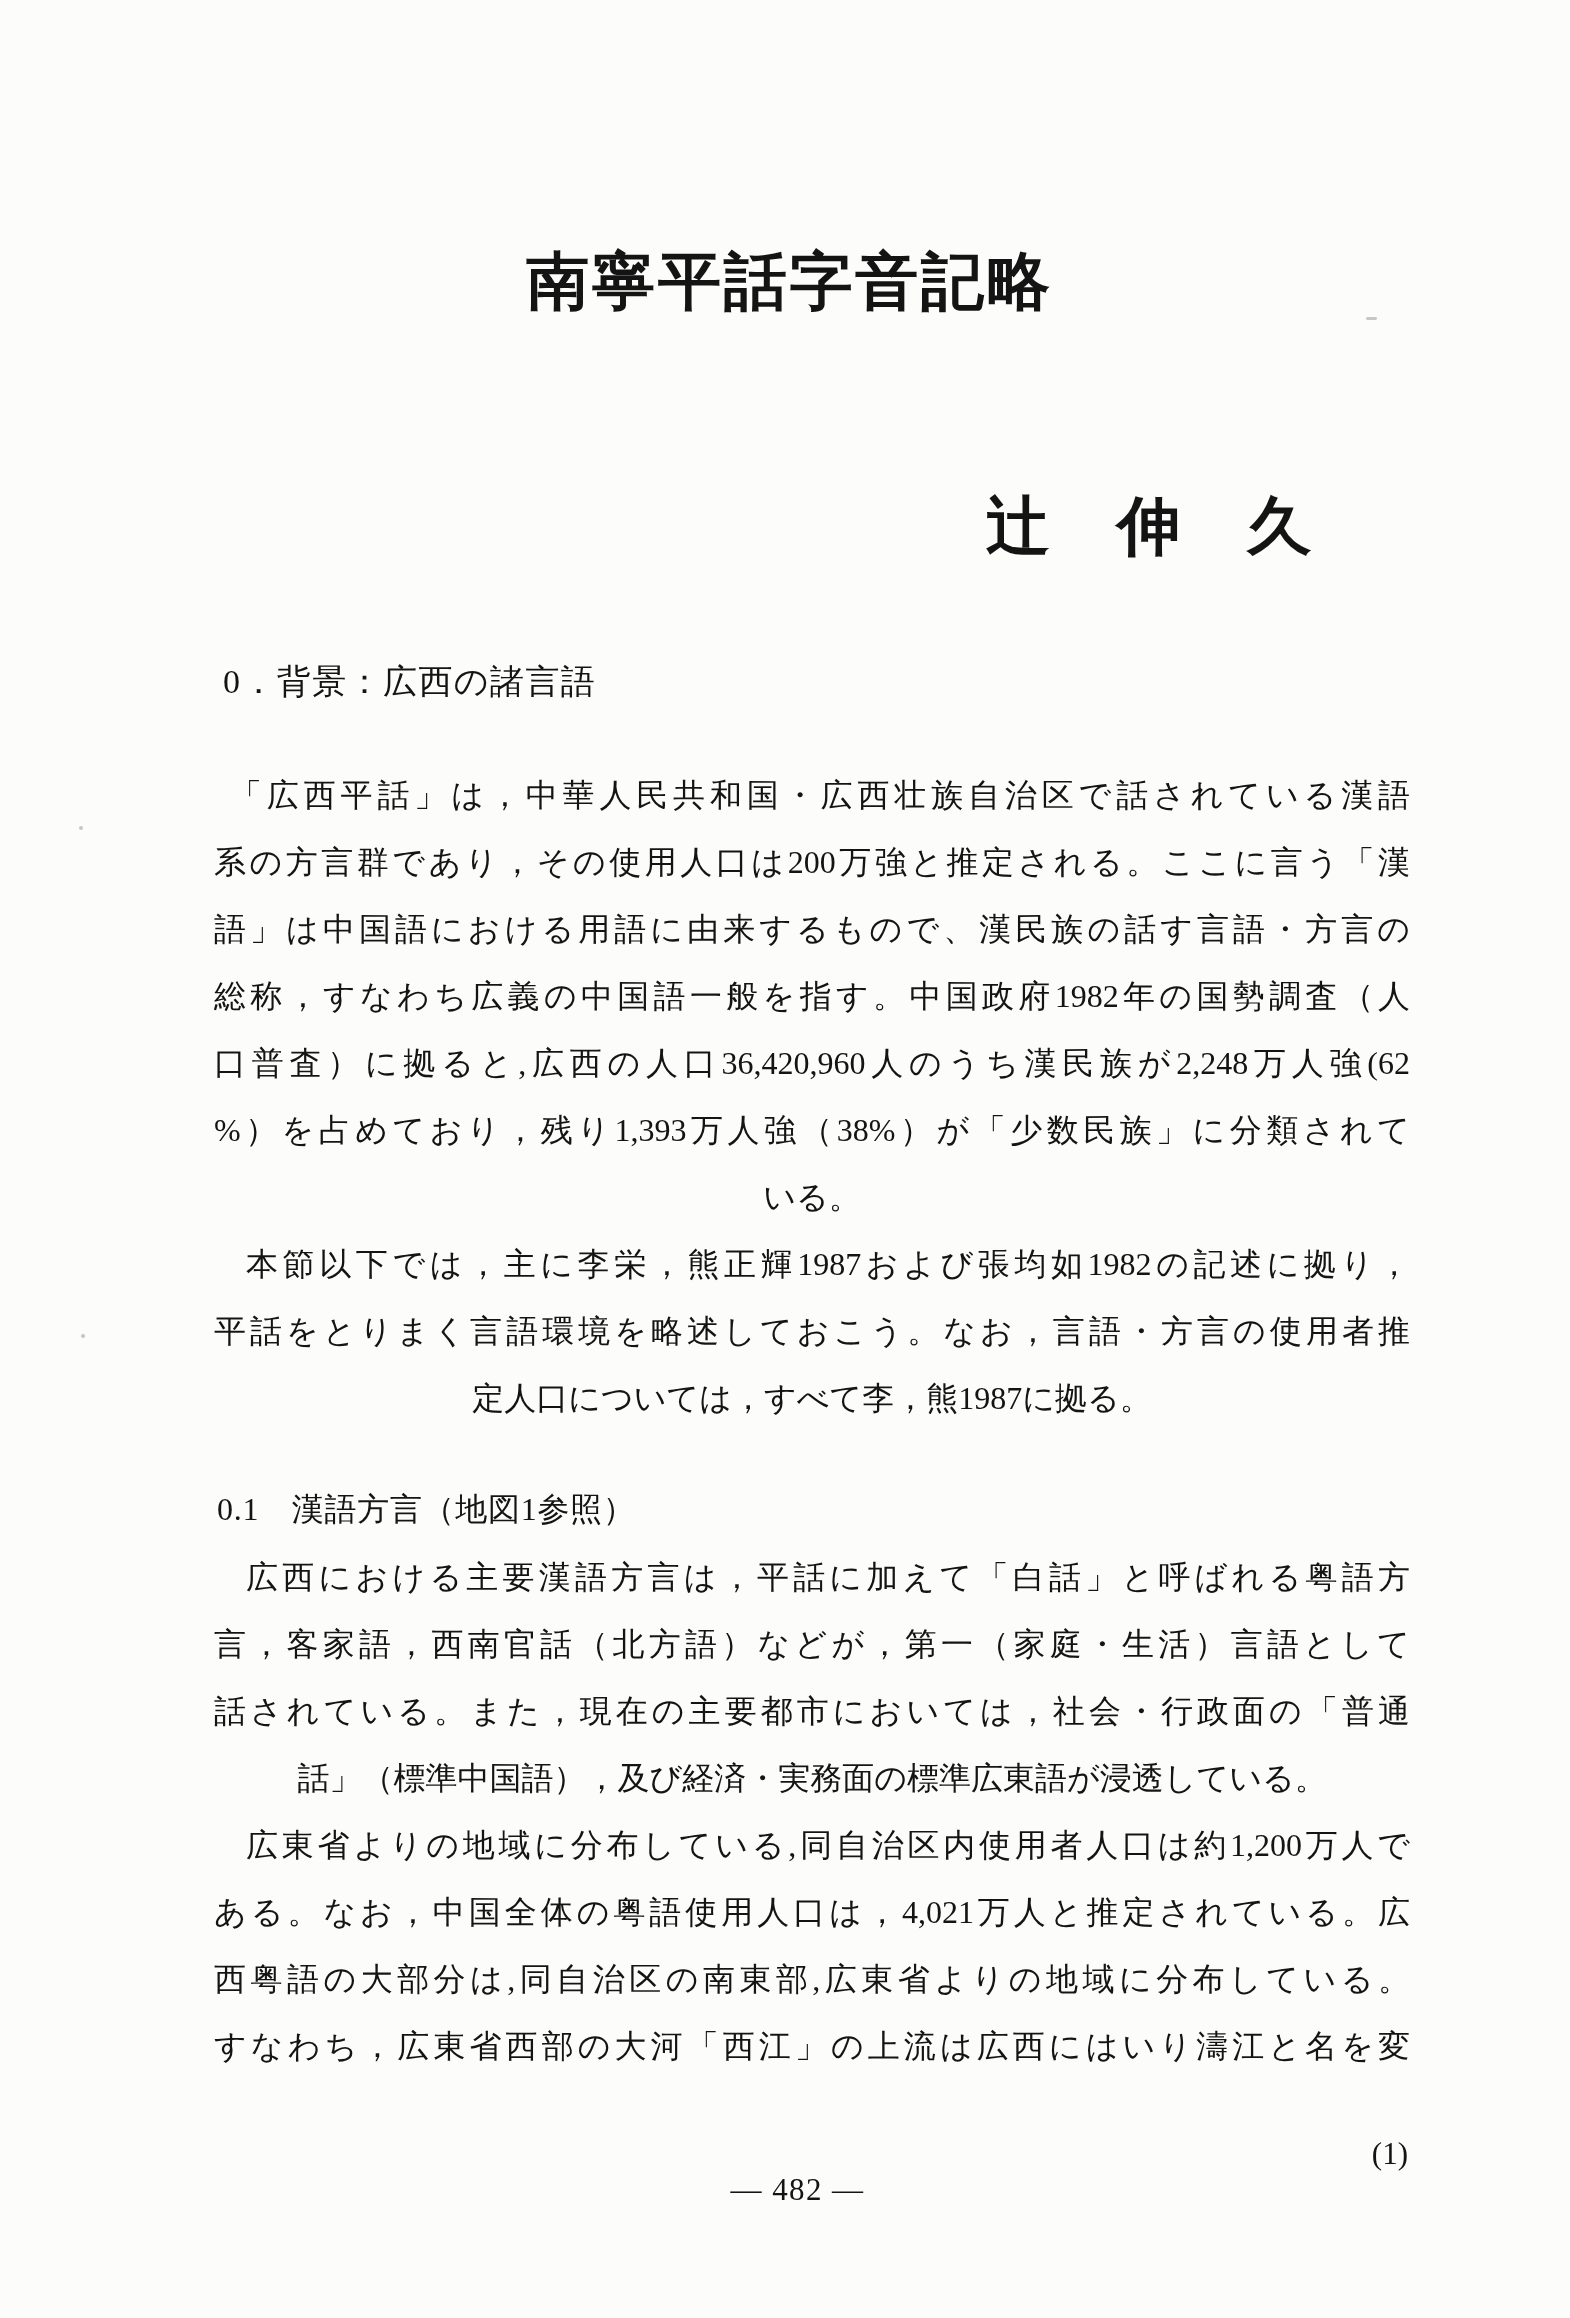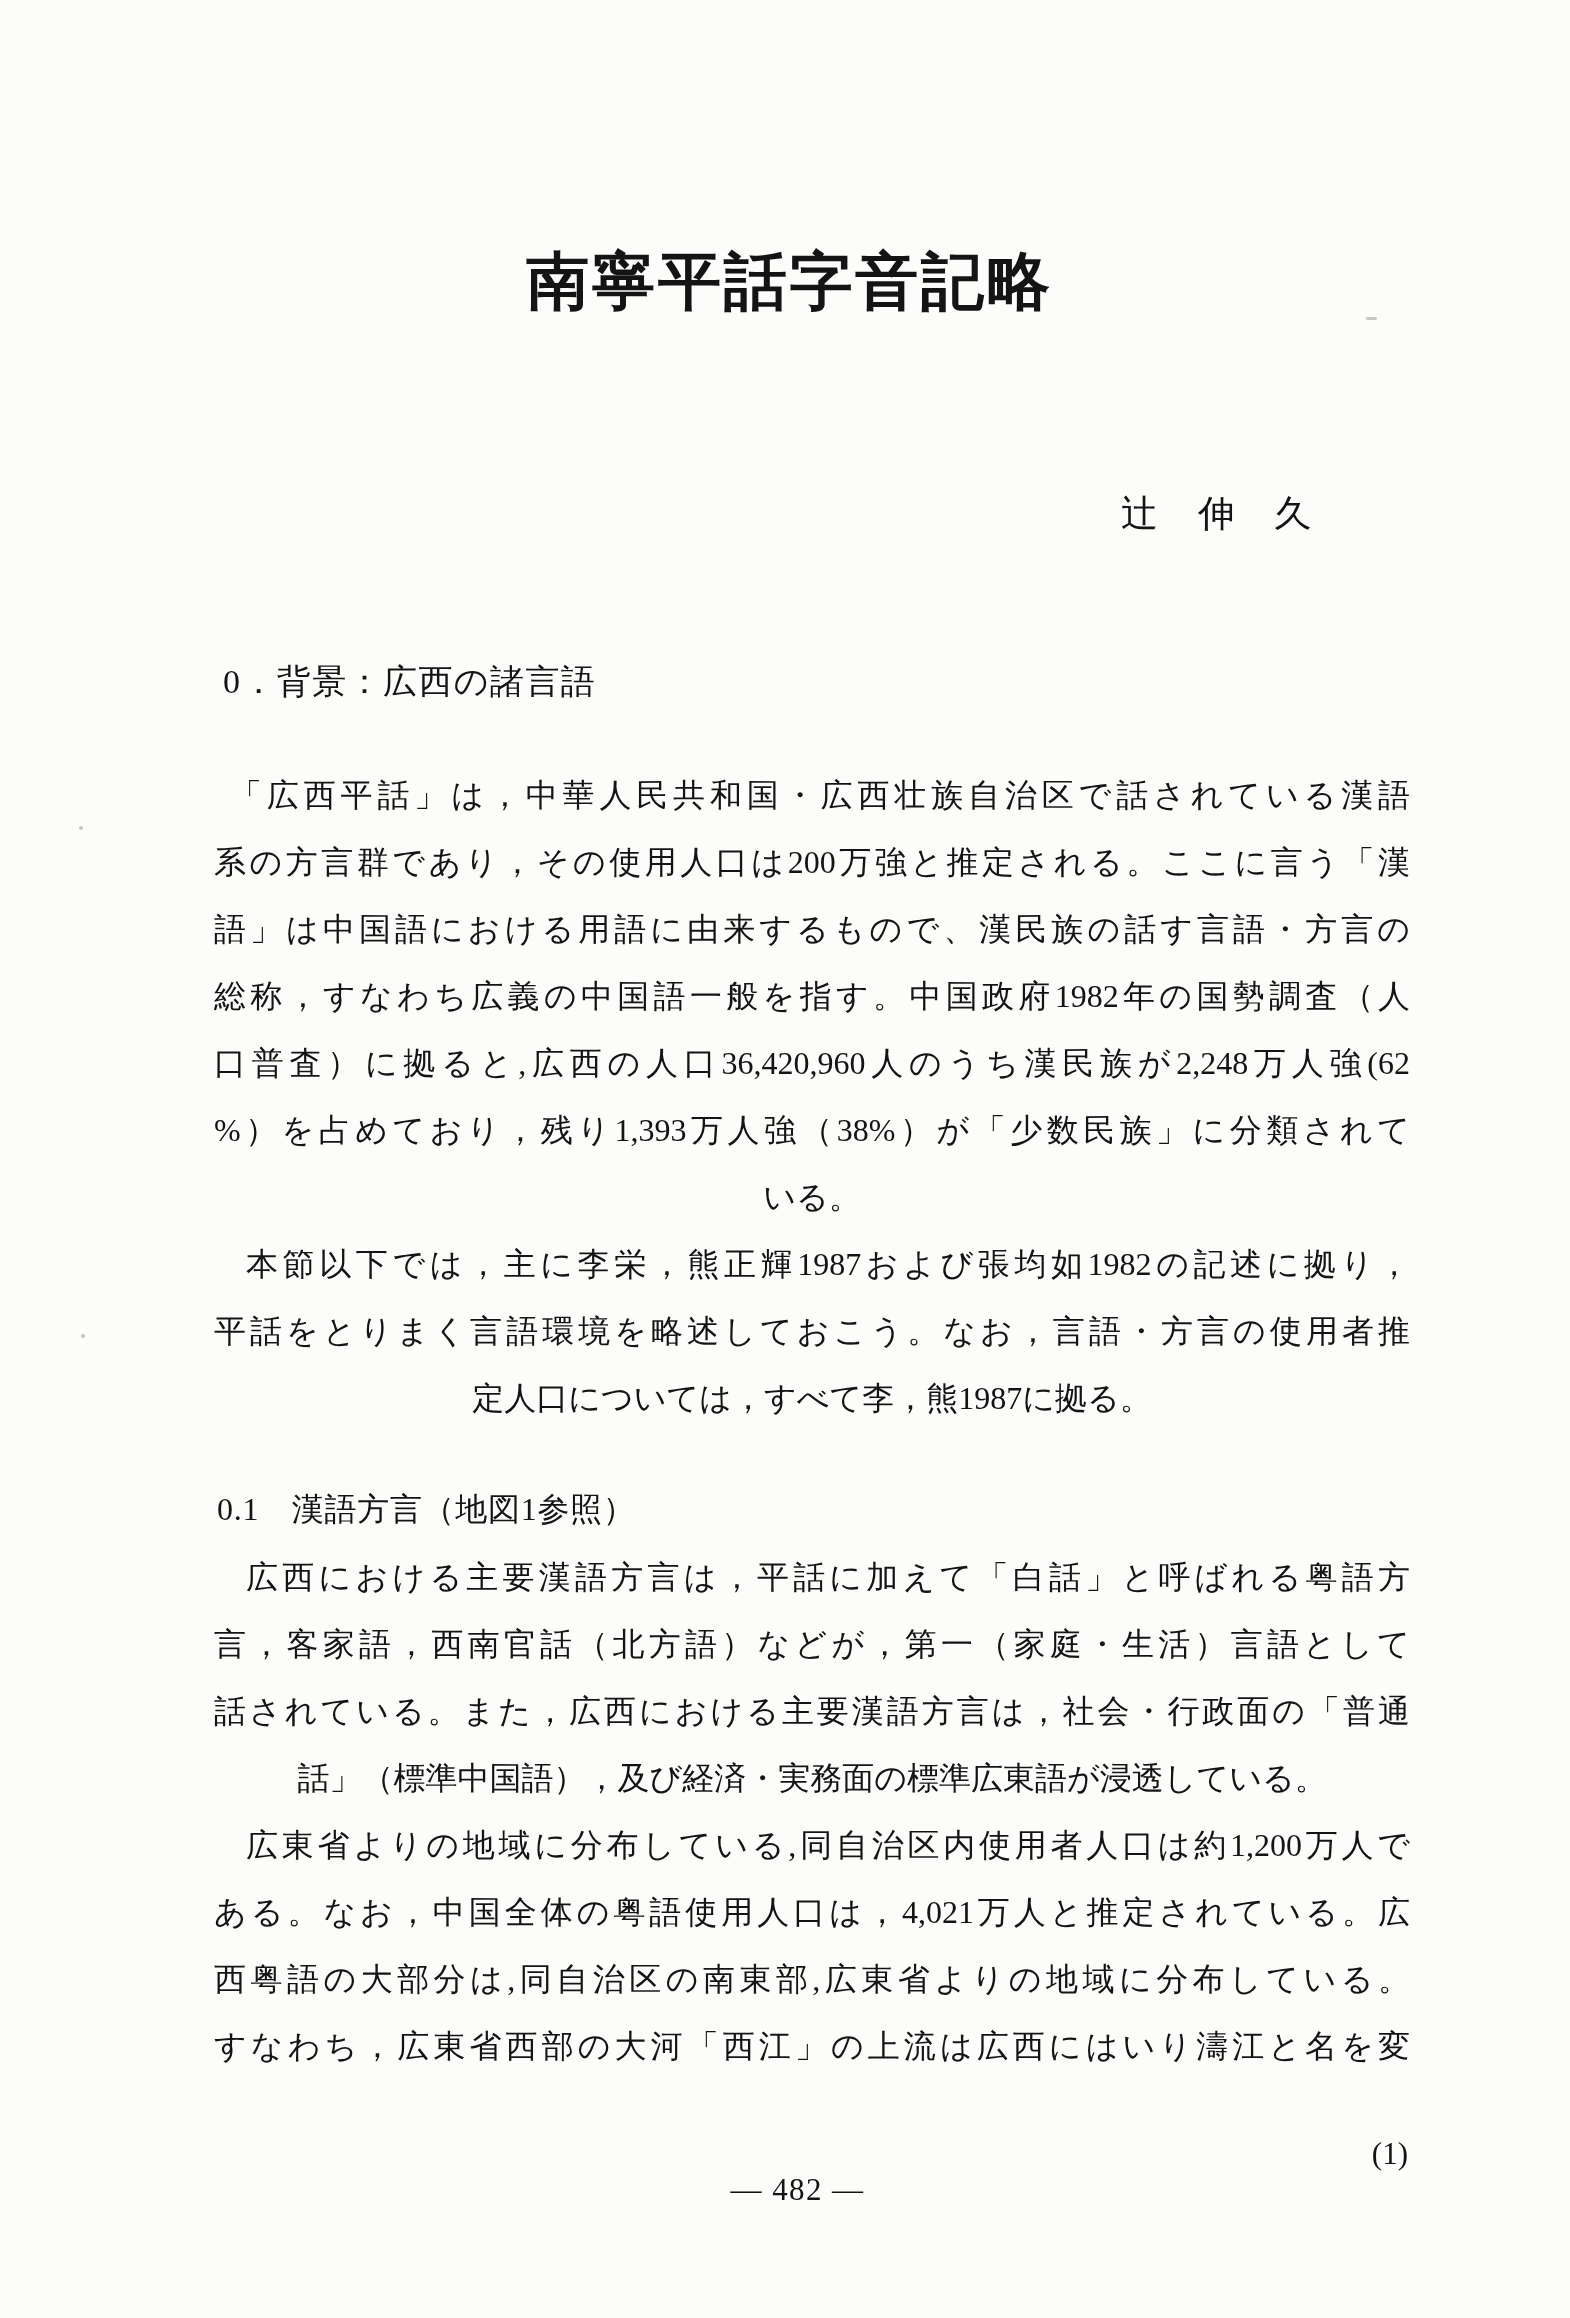--- a/index.html
+++ b/index.html
@@ -25,22 +25,22 @@
     text-align: center;
     font-size: 63px;
     font-weight: 700;
     letter-spacing: 2.8px;
     line-height: 1;
   }
   .author {
     position: absolute;
     top: 495px;
     right: 258px;
-    font-size: 37px;
-    font-weight: 400;
+    font-size: 64px;
+    font-weight: 700;
     line-height: 1;
     letter-spacing: 1.4px;
     margin-left: 24px;
   }
   .h0 {
     position: absolute;
     top: 663px;
     left: 223px;
     font-size: 34px;
     line-height: 1.1;
@@ -127,21 +127,21 @@
     <div class="line jl ind-1">本節以下では，主に李栄，熊正輝1987および張均如1982の記述に拠り，</div>
     <div class="line jl">平話をとりまく言語環境を略述しておこう。なお，言語・方言の使用者推</div>
     <div class="line el">定人口については，すべて李，熊1987に拠る。</div>
   </div>
 
   <div class="h01">0.1　漢語方言（地図1参照）</div>
 
   <div class="body-block bb-s01">
     <div class="line jl ind-1">広西における主要漢語方言は，平話に加えて「白話」と呼ばれる粤語方</div>
     <div class="line jl">言，客家語，西南官話（北方語）などが，第一（家庭・生活）言語として</div>
-    <div class="line jl">話されている。また，広西における主要漢語方言は，社会・行政面の「普通</div>
+    <div class="line jl">話されている。また，現在の主要都市においては，社会・行政面の「普通</div>
     <div class="line el">話」（標準中国語），及び経済・実務面の標準広東語が浸透している。</div>
     <div class="line jl ind-1">広東省よりの地域に分布している,同自治区内使用者人口は約1,200万人で</div>
     <div class="line jl">ある。なお，中国全体の粤語使用人口は，4,021万人と推定されている。広</div>
     <div class="line jl">西粤語の大部分は,同自治区の南東部,広東省よりの地域に分布している。</div>
     <div class="line jl">すなわち，広東省西部の大河「西江」の上流は広西にはいり濤江と名を変</div>
   </div>
 
   <div class="footer-center">— 482 —</div>
   <div class="footer-right">(1)</div>
 

